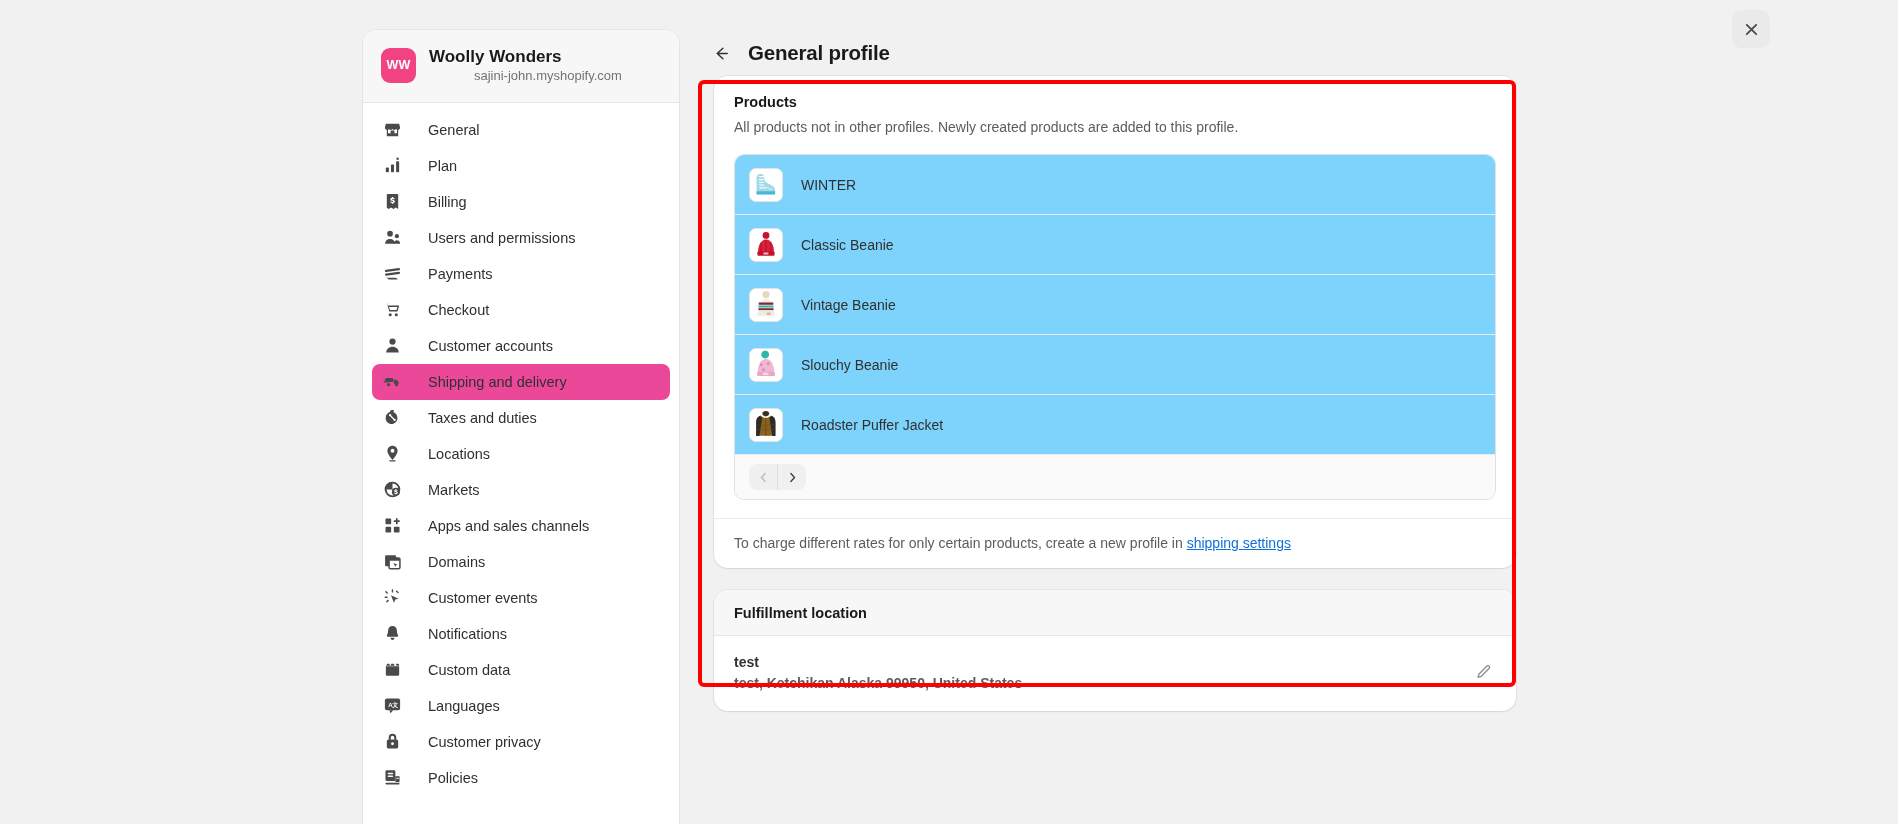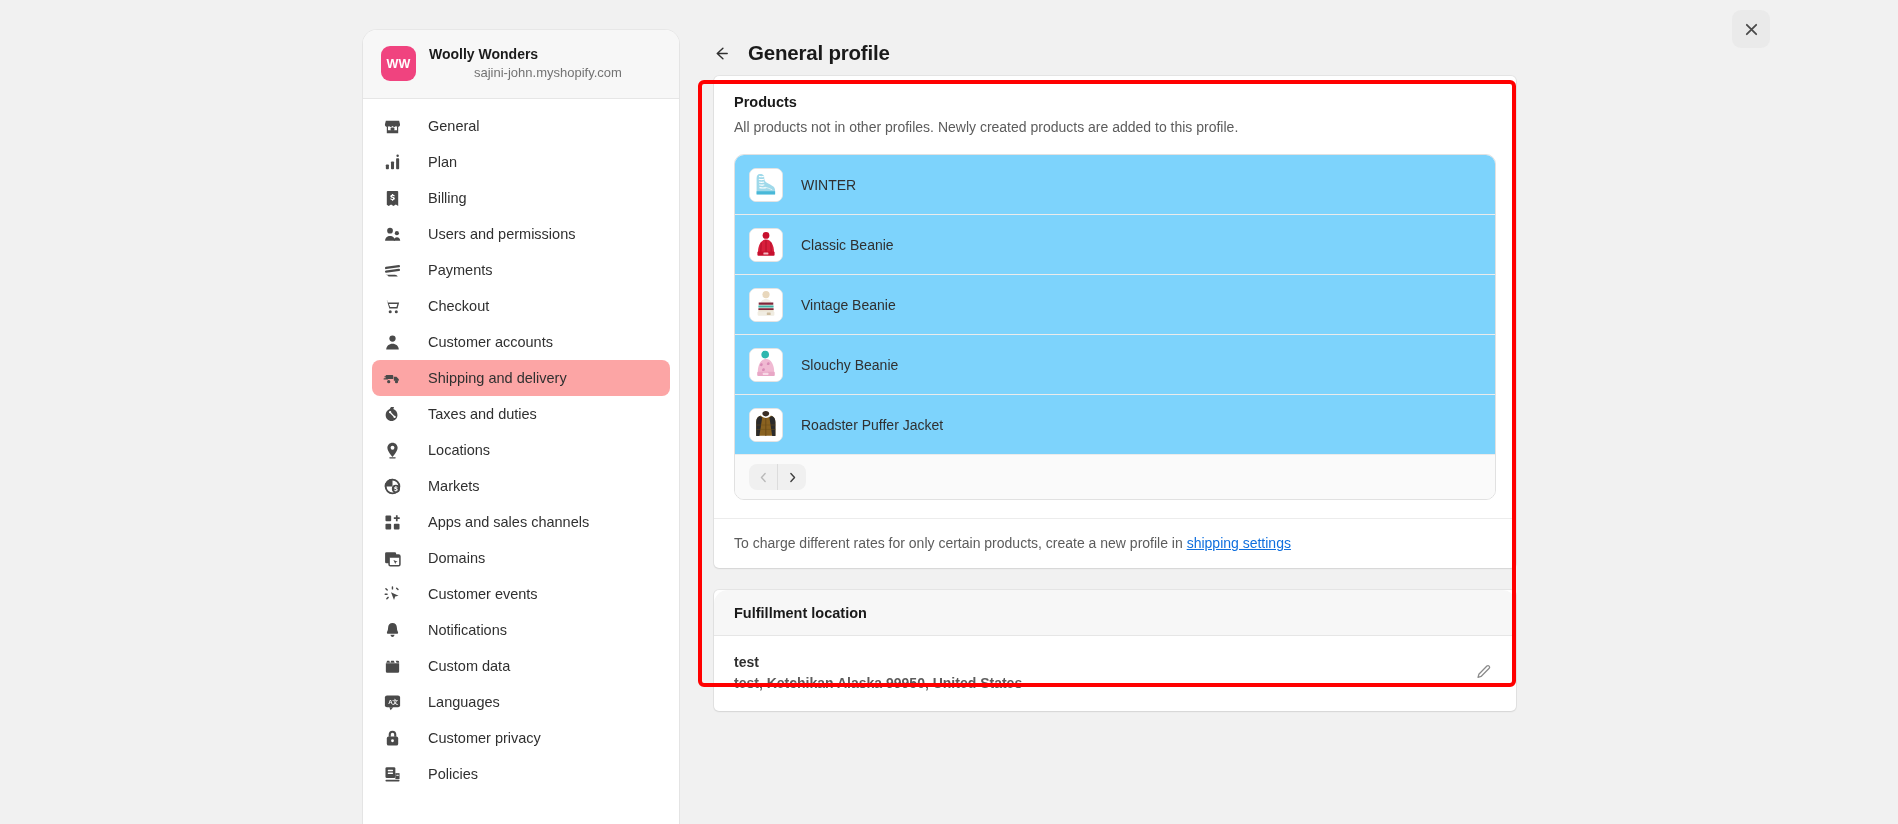--- a/index.html
+++ b/index.html
@@ -37,37 +37,37 @@
   }
   .store-avatar {
     width: 35px; height: 35px; border-radius: 9px;
     background: #f0437f;
     color: #ffffff; font-size: 12.5px; font-weight: 700;
     display: flex; align-items: center; justify-content: center;
     letter-spacing: .2px; flex: none;
   }
   .store-meta { min-width: 0; }
   .store-name {
-    font-size: 14px; font-weight: 700; color: #1a1a1a;
+    font-size: 17px; font-weight: 700; color: #1a1a1a;
     line-height: 1.25; white-space: nowrap;
   }
   .store-domain {
     font-size: 13px; color: #737373; line-height: 1.35;
     white-space: nowrap;
     margin-left: 45px;
   }
   .nav { padding: 9px 9px 10px 9px; }
   .nav-item {
     display: flex; align-items: center; gap: 26px;
     height: 36px; padding: 0 10px; margin-bottom: 0px;
     border-radius: 8px; cursor: pointer;
     color: #303030;
   }
   .nav-item + .nav-item { margin-top: 0px; }
-  .nav-item.selected { background: #fca5a5; align-items: center; }
+  .nav-item.selected { background: #ec4899; align-items: center; }
   .nav-icon {
     width: 20px; height: 20px; flex: none;
     display: flex; align-items: center; justify-content: center;
     color: #4a4a4a;
   }
   .nav-icon svg { width: 19px; height: 19px; fill: #4a4a4a; display: block; }
   .nav-label { font-size: 14.5px; line-height: 1; white-space: nowrap; }
 
   
   .main { position: absolute; left: 700px; top: 30px; width: 830px; }
@@ -84,21 +84,21 @@
 
   
   .hl-box {
     position: absolute; left: 698px; top: 80px;
     width: 818px; height: 607px;
     border: 4px solid #ff0000; border-radius: 6px;
     pointer-events: none; z-index: 30;
   }
 
   .card {
-    background: #ffffff; border-radius: 5px;
+    background: #ffffff; border-radius: 14px;
     box-shadow: 0 0 0 1px rgba(0,0,0,0.05), 0 1px 2px rgba(0,0,0,0.07);
     margin: 0 14px 22px 14px;
   }
   .card-pad { padding: 18px 20px 0 20px; }
   .card-title { font-size: 14.5px; font-weight: 700; color: #1a1a1a; }
   .card-sub { font-size: 14px; color: #5c5c5c; margin-top: 7px; line-height: 1.45; }
 
   
   .prod-box {
     margin: 17px 20px 0 20px;

